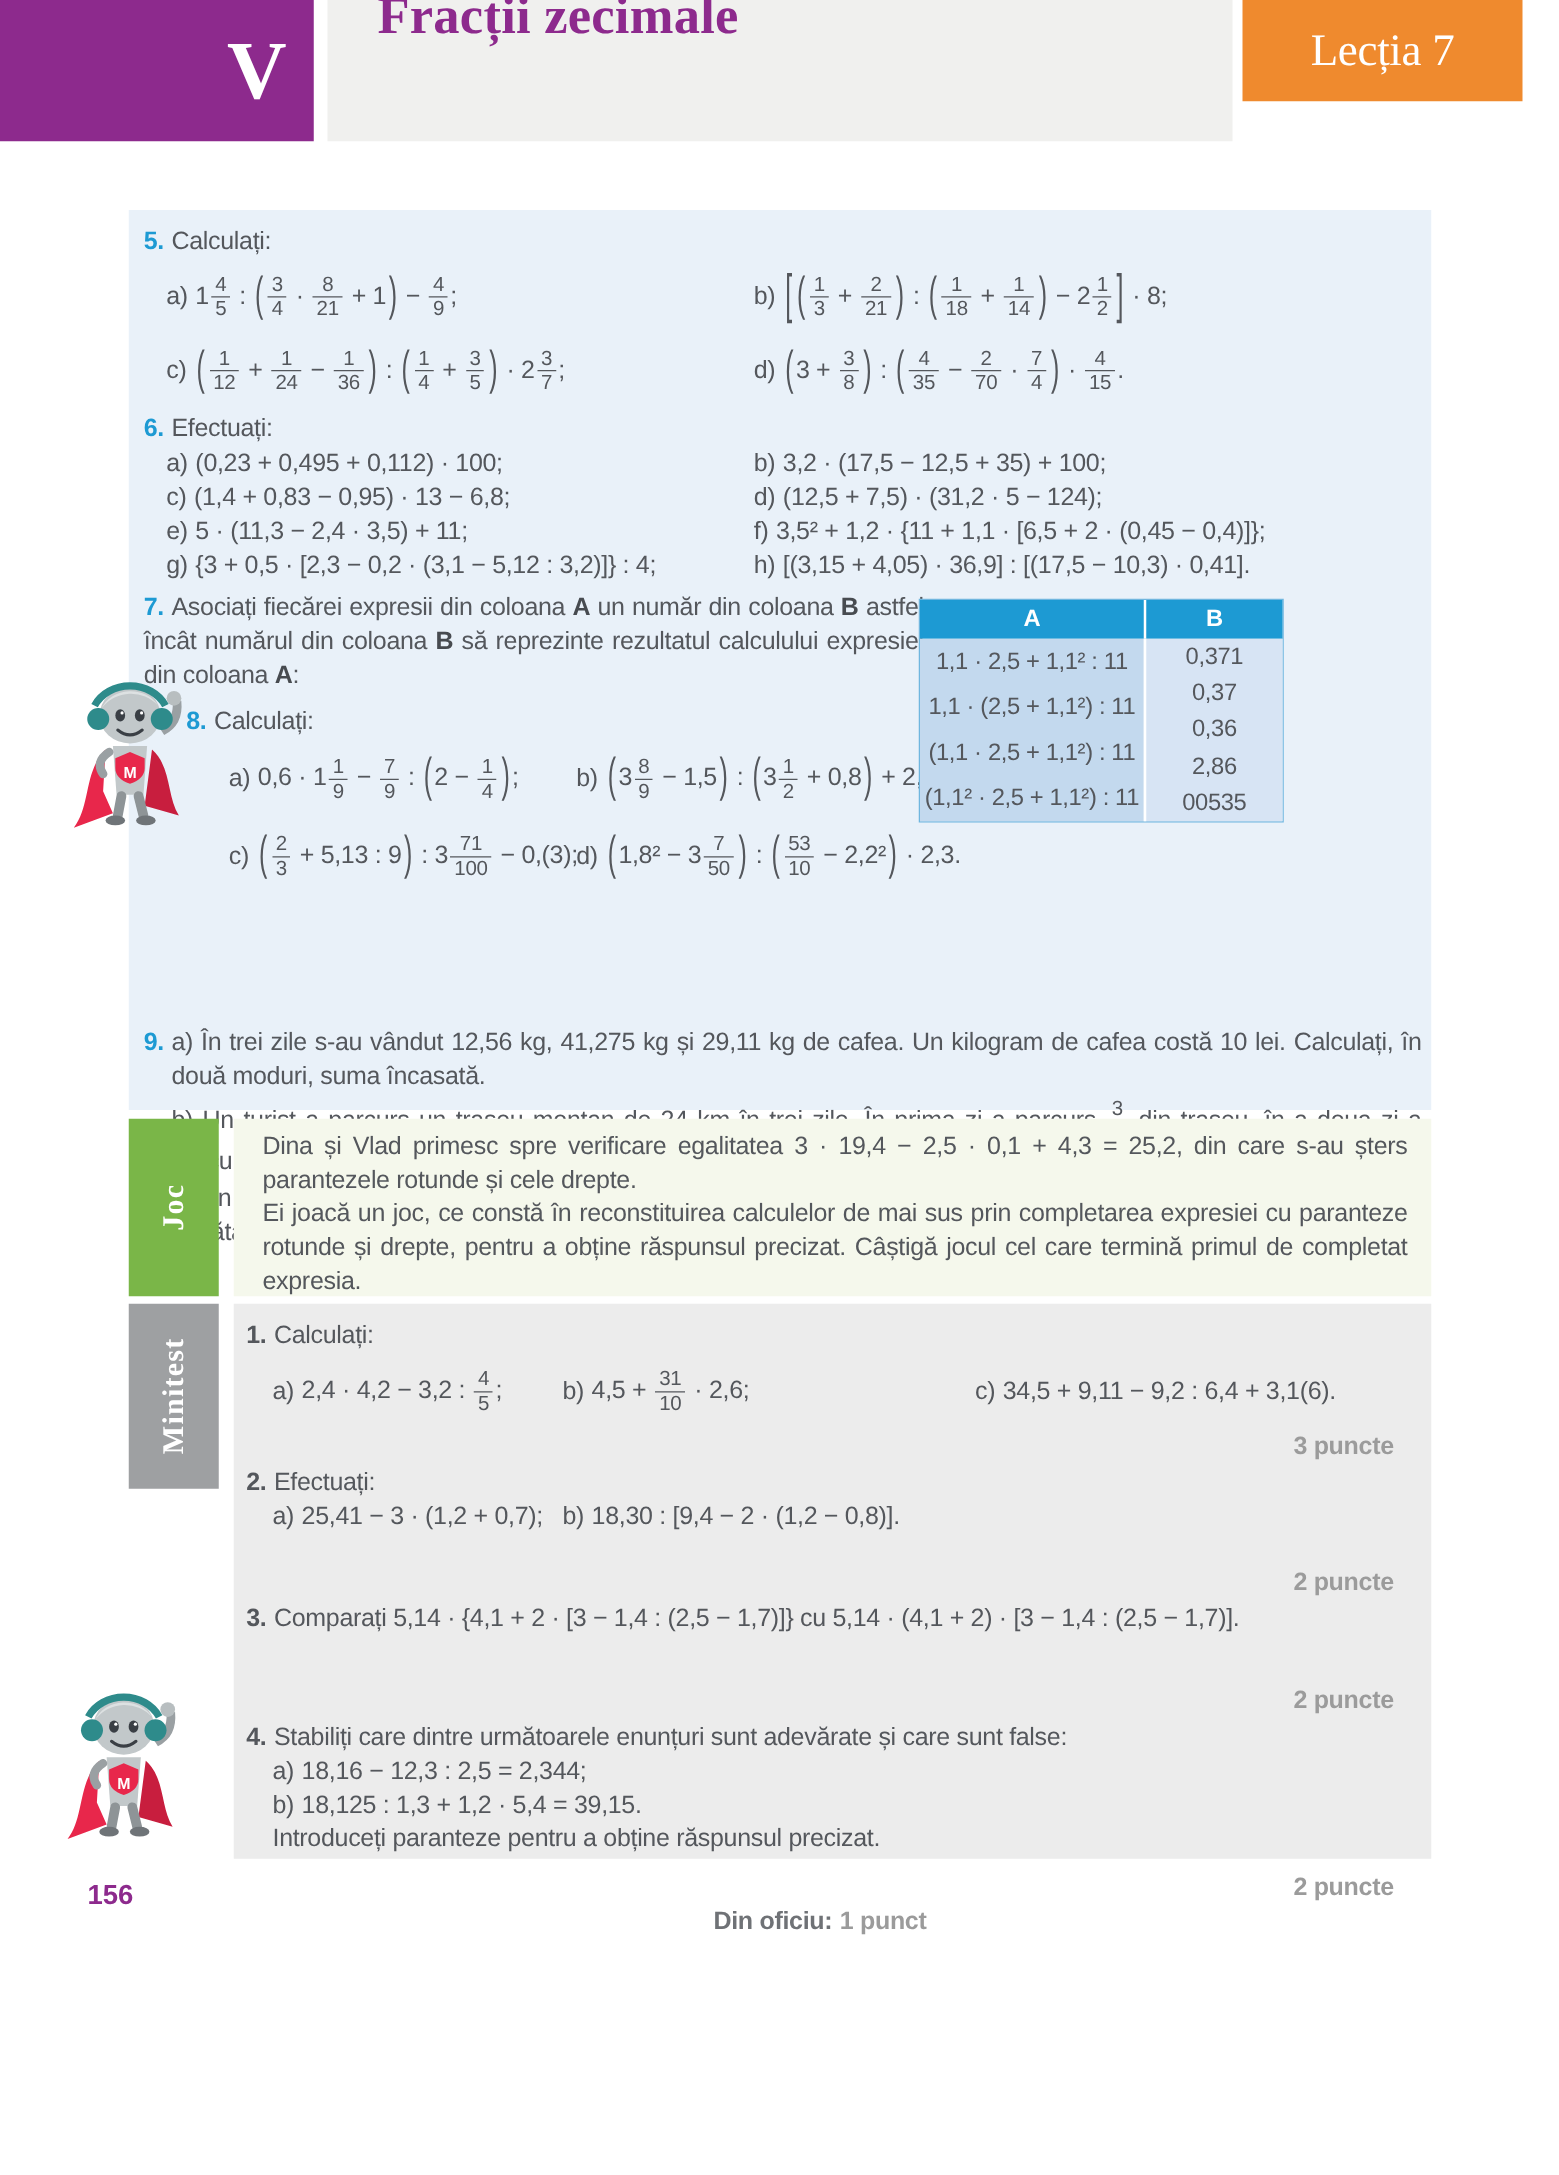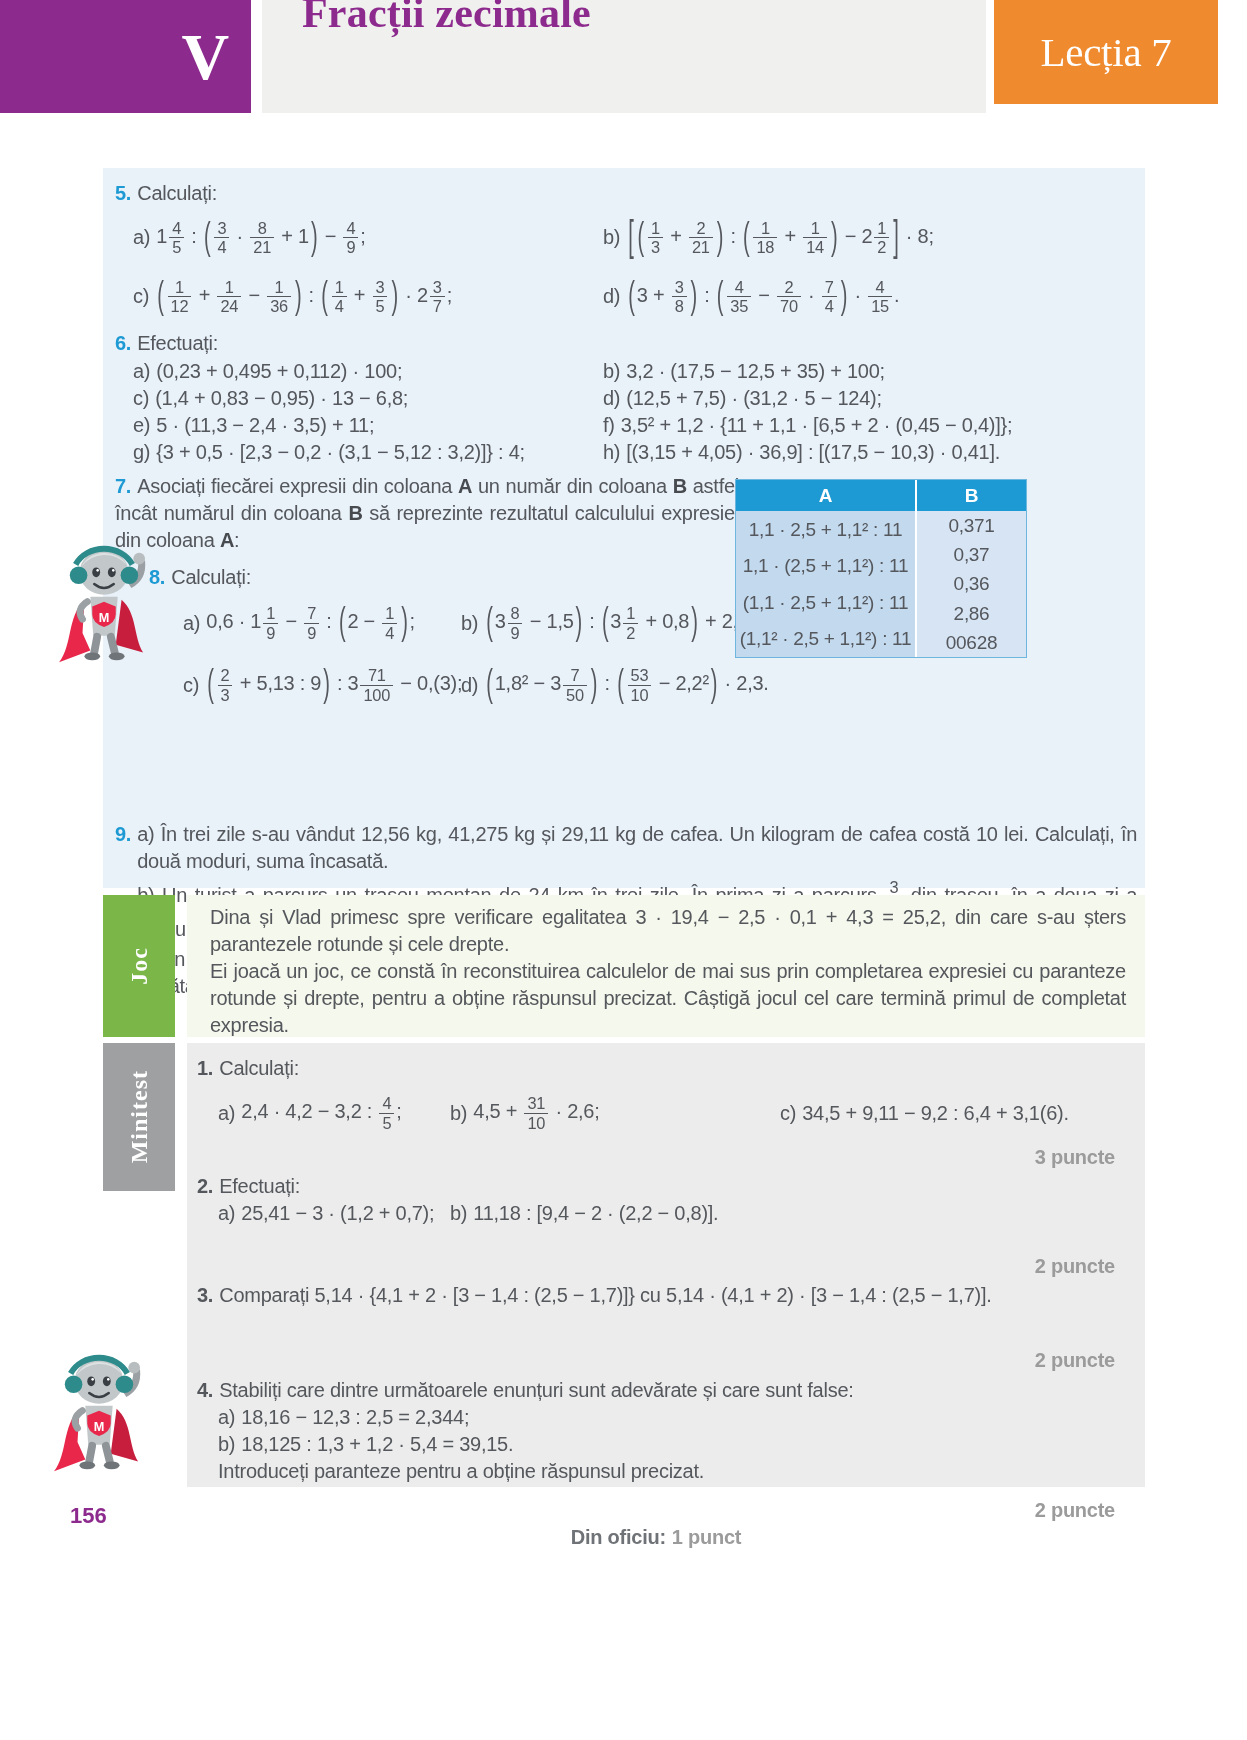--- a/index.html
+++ b/index.html
@@ -9,23 +9,23 @@
 
   
   .chapter-box{position:absolute;left:0;top:0;width:251px;height:113px;background:#8d2a8d;
     color:#fff;display:flex;align-items:center;justify-content:flex-end;
     padding-right:22px;box-sizing:border-box;
     font-family:"Liberation Serif","DejaVu Serif",serif;font-size:66px;font-weight:700;line-height:1;}
   .title-bar{position:absolute;left:262px;top:0;width:724px;height:113px;background:#f0f0ee;
     display:flex;padding-left:40px;box-sizing:border-box;}
   .title-bar .t{font-family:"Liberation Serif","DejaVu Serif",serif;font-size:42px;font-weight:600;
     color:#8d2a8d;letter-spacing:0.2px;}
-  .lesson-box{position:absolute;left:994px;top:0;width:224px;height:104px;background:#ef8a2e;
+  .lesson-box{position:absolute;left:994px;top:0;width:224px;height:81px;background:#ef8a2e;
     color:#fff;display:flex;align-items:center;justify-content:center;
-    font-family:"Liberation Serif","DejaVu Serif",serif;font-size:41px;font-weight:500;}
+    font-family:"Liberation Serif","DejaVu Serif",serif;font-size:36px;font-weight:500;}
 
   
   .pnum{color:#1d9ad3;font-weight:700;margin-right:6px;}
   .tag{margin-right:6px;white-space:nowrap;}
   .mth{white-space:nowrap;}
   .fr{display:inline-flex;flex-direction:column;vertical-align:middle;text-align:center;
       font-size:0.82em;line-height:1.12;margin:0 2px;}
   .fr .n{border-bottom:1.6px solid currentColor;padding:0 3px;display:block;}
   .fr .d{padding:0 3px;display:block;}
   .bp{display:inline-block;transform:scaleY(1.9);font-weight:400;margin:0 2px;}
@@ -255,21 +255,21 @@
             <div>1,1 · 2,5 + 1,1² : 11</div>
             <div>1,1 · (2,5 + 1,1²) : 11</div>
             <div>(1,1 · 2,5 + 1,1²) : 11</div>
             <div>(1,1² · 2,5 + 1,1²) : 11</div>
           </div>
           <div class="ab-v">
             <div>0,371</div>
             <div>0,37</div>
             <div>0,36</div>
             <div>2,86</div>
-            <div>00628</div>
+            <div>00535</div>
           </div>
         </div>
       </div>
 
       <div class="p8">
         <div class="phead">
           <span class="pnum">8.</span><span>Calculați:</span>
         </div>
         <div class="grid2">
           <div class="mitem">
@@ -372,21 +372,21 @@
 
     <div style="margin-top:2px;">
       <div><span class="mt-num">2.</span><span>Efectuați:</span></div>
       <div class="mt-items q2items">
         <div class="mitem">
             <span class="tag">a)</span>
             <span class="mth">25,41 − 3 · (1,2 + 0,7);</span>
           </div>
         <div class="mitem">
             <span class="tag">b)</span>
-            <span class="mth">11,18 : [9,4 − 2 · (2,2 − 0,8)].</span>
+            <span class="mth">18,30 : [9,4 − 2 · (1,2 − 0,8)].</span>
           </div>
       </div>
       <div class="points" style="margin-top:26px;">2 puncte</div>
     </div>
 
     <div style="margin-top:2px;">
       <div><span class="mt-num">3.</span><span>Comparați  5,14 · {4,1 + 2 · [3 − 1,4 : (2,5 − 1,7)]}  cu  5,14 · (4,1 + 2) · [3 − 1,4 : (2,5 − 1,7)].</span></div>
       <div class="points" style="margin-top:38px;">2 puncte</div>
     </div>
 

